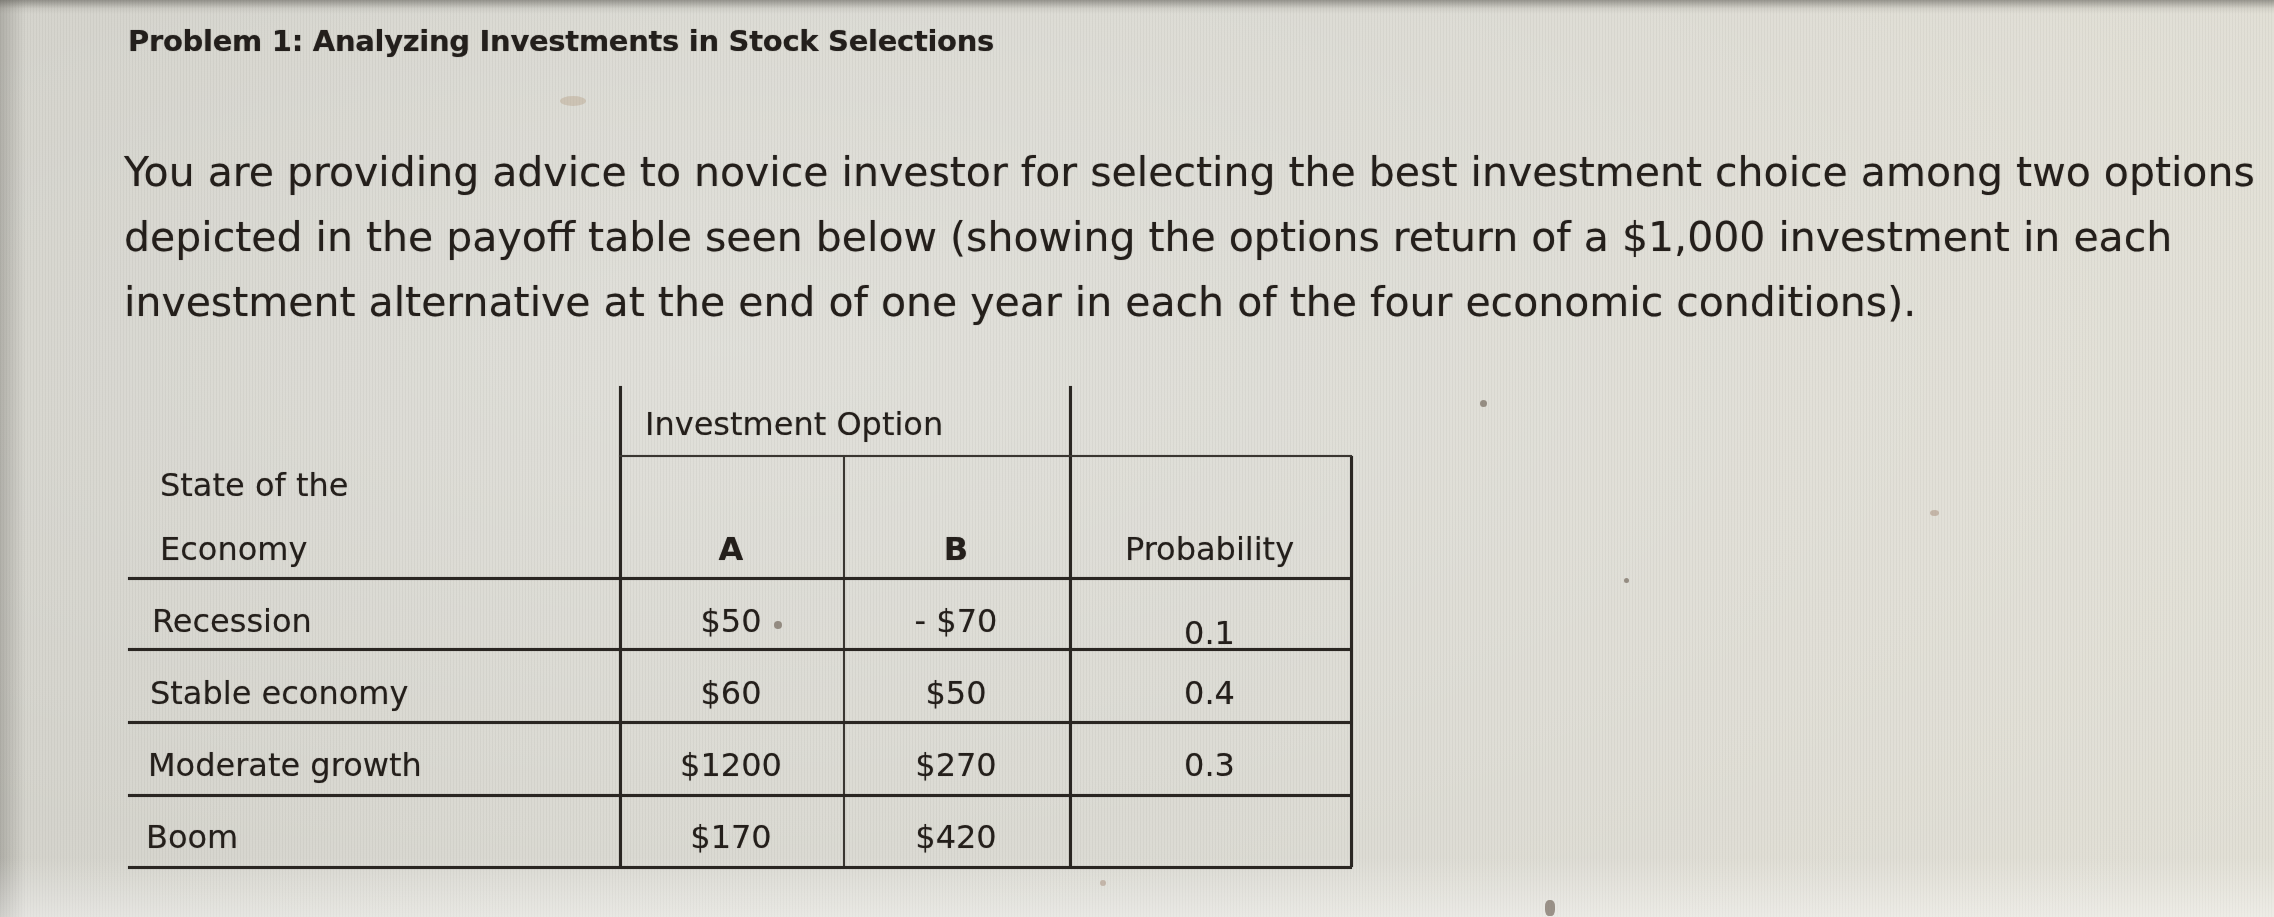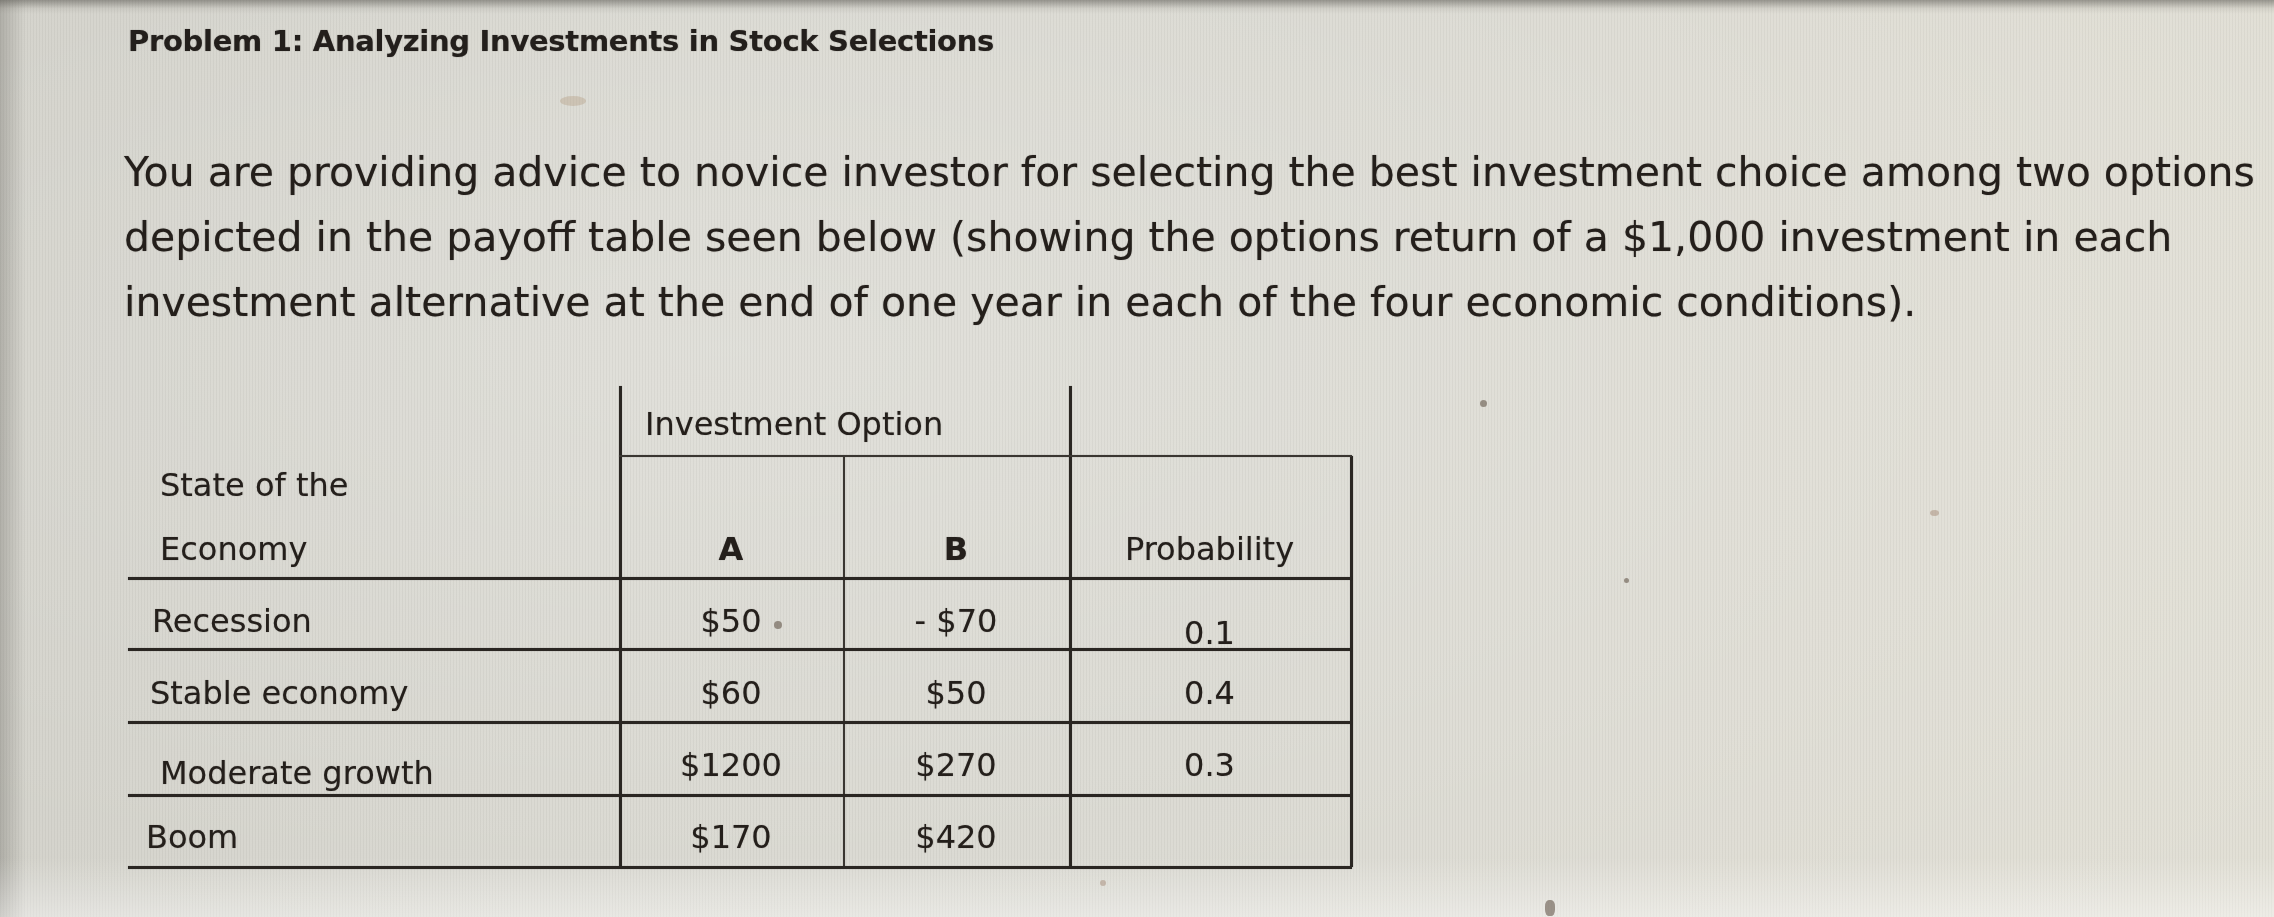--- a/index.html
+++ b/index.html
@@ -184,21 +184,21 @@
       <div class="cell-text" style="left:152px; top:602px;">Recession</div>
       <div class="cell-text ctr" style="left:619px; top:602px; width:224px;">$50</div>
       <div class="cell-text ctr" style="left:843px; top:602px; width:226px;">- $70</div>
       <div class="cell-text ctr" style="left:1069px; top:602px; width:281px;margin-top:12px;">0.1</div>
 
       <div class="cell-text" style="left:150px; top:674px;">Stable economy</div>
       <div class="cell-text ctr" style="left:619px; top:674px; width:224px;">$60</div>
       <div class="cell-text ctr" style="left:843px; top:674px; width:226px;">$50</div>
       <div class="cell-text ctr" style="left:1069px; top:674px; width:281px;">0.4</div>
 
-      <div class="cell-text" style="left:160px; top:746px;margin-top:8px;">Moderate growth</div>
+      <div class="cell-text" style="left:148px; top:746px;">Moderate growth</div>
       <div class="cell-text ctr" style="left:619px; top:746px; width:224px;">$1200</div>
       <div class="cell-text ctr" style="left:843px; top:746px; width:226px;">$270</div>
       <div class="cell-text ctr" style="left:1069px; top:746px; width:281px;">0.3</div>
 
       <div class="cell-text" style="left:146px; top:818px;">Boom</div>
       <div class="cell-text ctr" style="left:619px; top:818px; width:224px;">$170</div>
       <div class="cell-text ctr" style="left:843px; top:818px; width:226px;">$420</div>
 
     </div>
 

